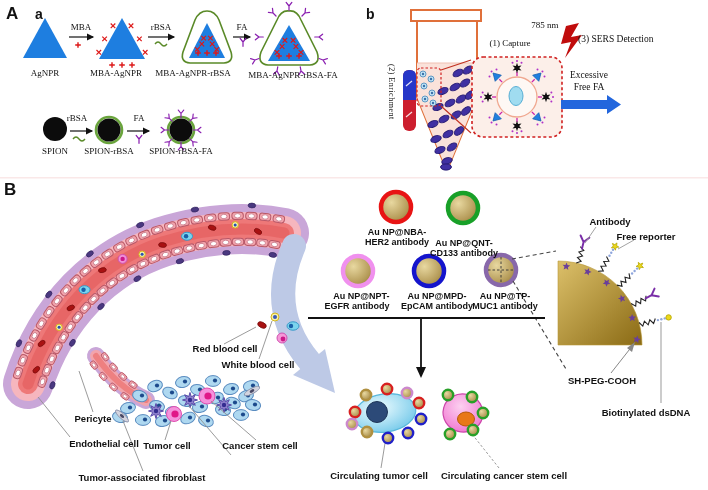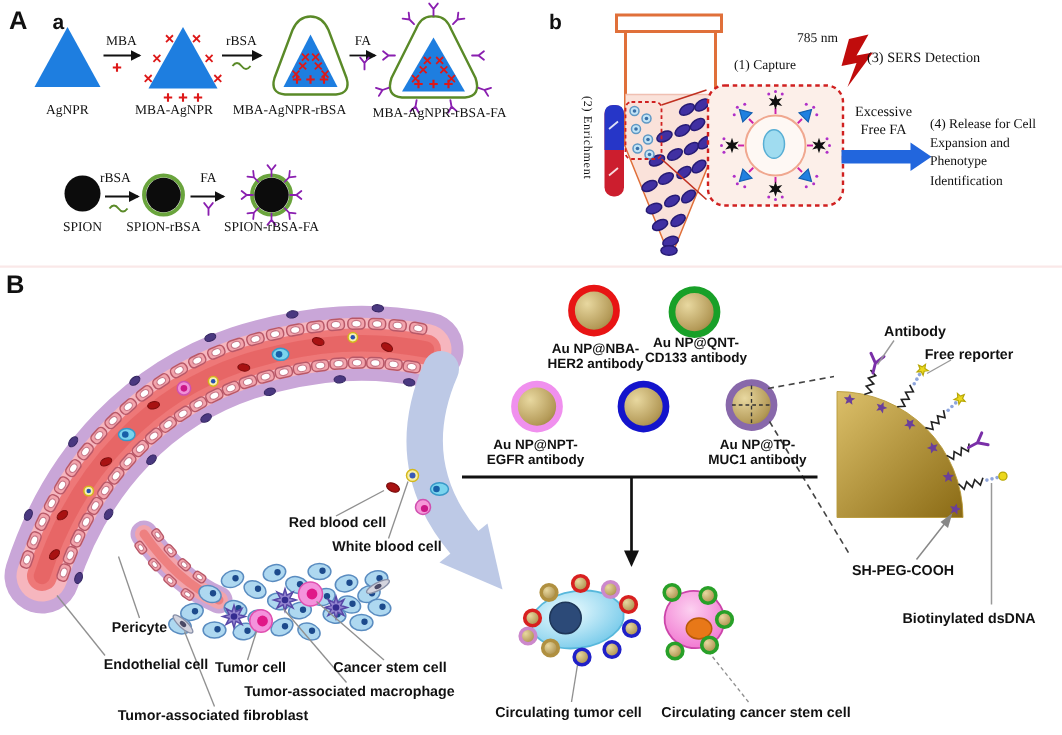--- a/index.html
+++ b/index.html
@@ -732,51 +732,48 @@
 <div class="lb serif cen" style="left:55px;top:146px;">SPION</div>
 <div class="lb serif cen" style="left:109px;top:146px;">SPION-rBSA</div>
 <div class="lb serif cen" style="left:181px;top:146px;">SPION-rBSA-FA</div>
 
 <div class="lb vtext" style="left:387px;top:64px;height:76px;">(2) Enrichment</div>
 <div class="lb serif cen" style="left:510px;top:38px;">(1) Capture</div>
 <div class="lb serif cen" style="left:545px;top:20px;font-family:Liberation Serif, serif;">785 nm</div>
 <div class="lb serif95" style="left:578px;top:34px;">(3) SERS Detection</div>
 <div class="lb serif95 cen" style="left:589px;top:70px;">Excessive</div>
 <div class="lb serif95 cen" style="left:589px;top:82px;">Free FA</div>
-<div class="lb rel" style="left:620px;top:76px;width:88px;">
-  <div>(4) Release for Cell</div>
-  <div>Expansion and</div>
-  <div>Phenotype</div>
-  <div>Identification</div>
-</div>
 
 <div class="lb npl cen" style="left:397px;top:227px;">
   <div>Au NP@NBA-</div>
   <div>HER2 antibody</div>
 </div>
-<div class="lb npl cen" style="left:464px;top:223px;">
+<div class="lb npl cen" style="left:464px;top:238px;">
   <div>Au NP@QNT-</div>
   <div>CD133 antibody</div>
 </div>
-<div class="lb npl cen" style="left:357px;top:291px;">
+<div class="lb npl cen" style="left:357px;top:291px;text-align:right;">
   <div>Au NP@NPT-</div>
   <div>EGFR antibody</div>
+</div>
+<div class="lb npl cen" style="left:437px;top:291px;">
+  <div>Au NP@MPD-</div>
+  <div>EpCAM antibody</div>
 </div>
 <div class="lb npl cen" style="left:505px;top:291px;">
   <div>Au NP@TP-</div>
   <div>MUC1 antibody</div>
 </div>
 
 <div class="lb bold cen" style="left:220px;top:343px;padding-left:10px;">Red blood cell</div>
 <div class="lb bold cen" style="left:258px;top:359px;">White blood cell</div>
 <div class="lb bold cen" style="left:93px;top:413px;">Pericyte</div>
 <div class="lb bold cen" style="left:80px;top:438px;margin-left:24px;">Endothelial cell</div>
 <div class="lb bold cen" style="left:167px;top:440px;">Tumor cell</div>
 <div class="lb bold cen" style="left:260px;top:440px;">Cancer stem cell</div>
-<div class="lb bold cen" style="left:233px;top:456px;">Tumor-associated macrophage</div>
 <div class="lb bold cen" style="left:142px;top:472px;">Tumor-associated fibroblast</div>
 
 <div class="lb bold cen" style="left:610px;top:216px;">Antibody</div>
 <div class="lb bold cen" style="left:646px;top:231px;">Free reporter</div>
 <div class="lb bold cen" style="left:602px;top:375px;">SH-PEG-COOH</div>
 <div class="lb bold cen" style="left:646px;top:407px;">Biotinylated dsDNA</div>
 
 <div class="lb bold cen" style="left:379px;top:470px;">Circulating tumor cell</div>
 <div class="lb bold cen" style="left:504px;top:470px;">Circulating cancer stem cell</div>
 

